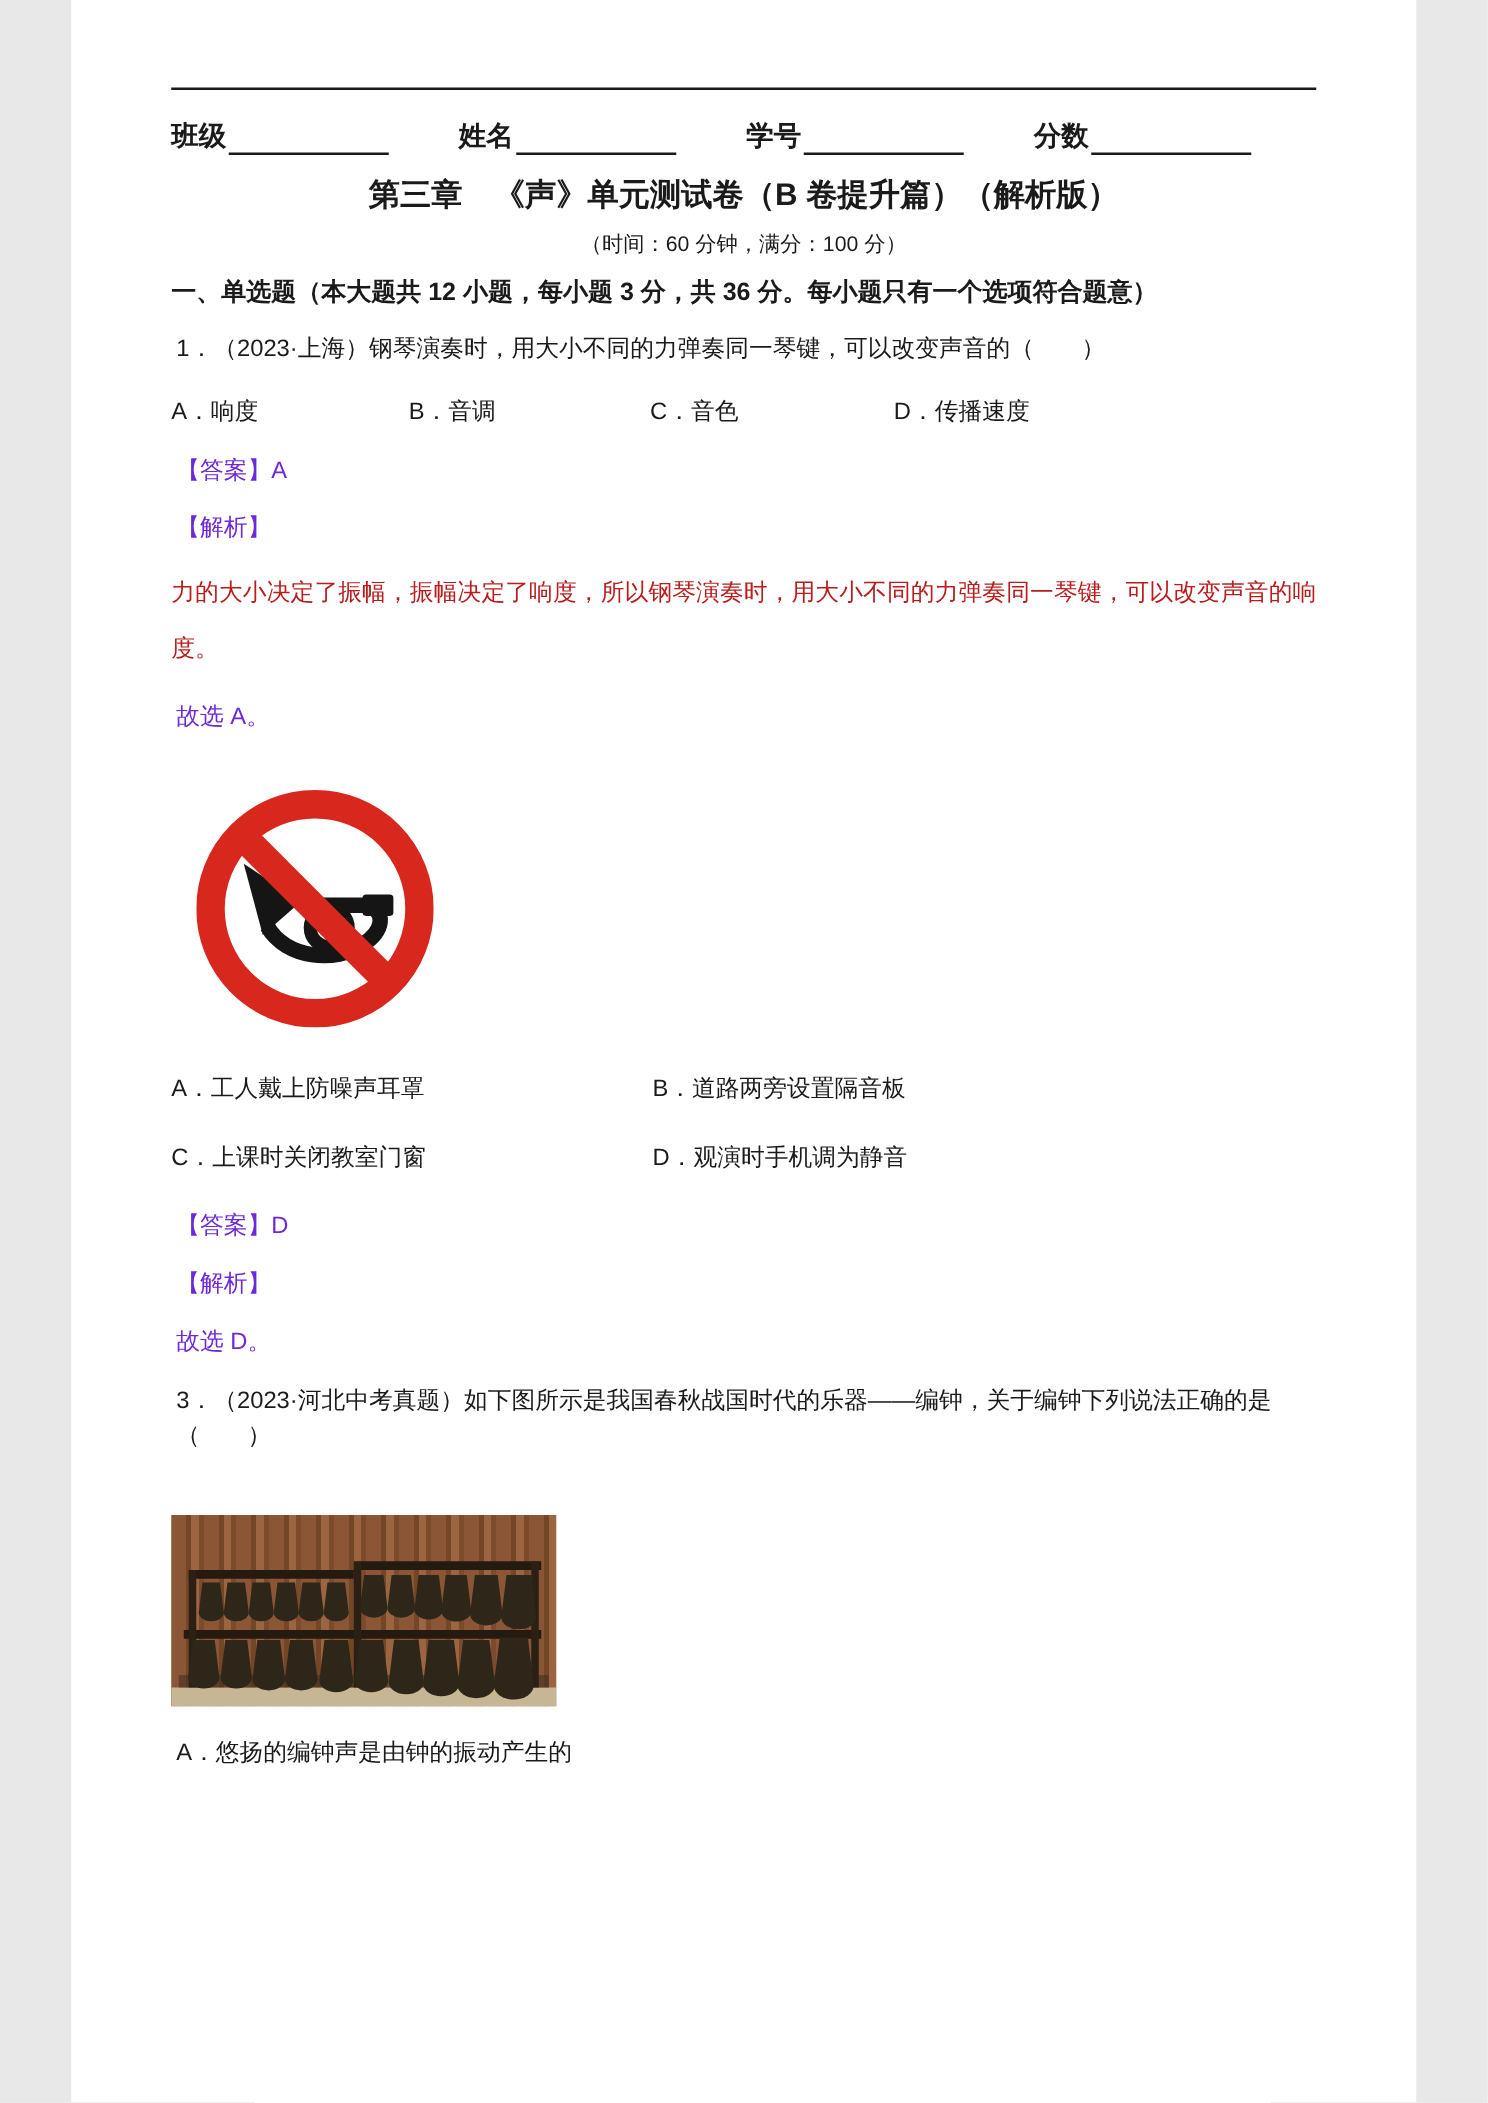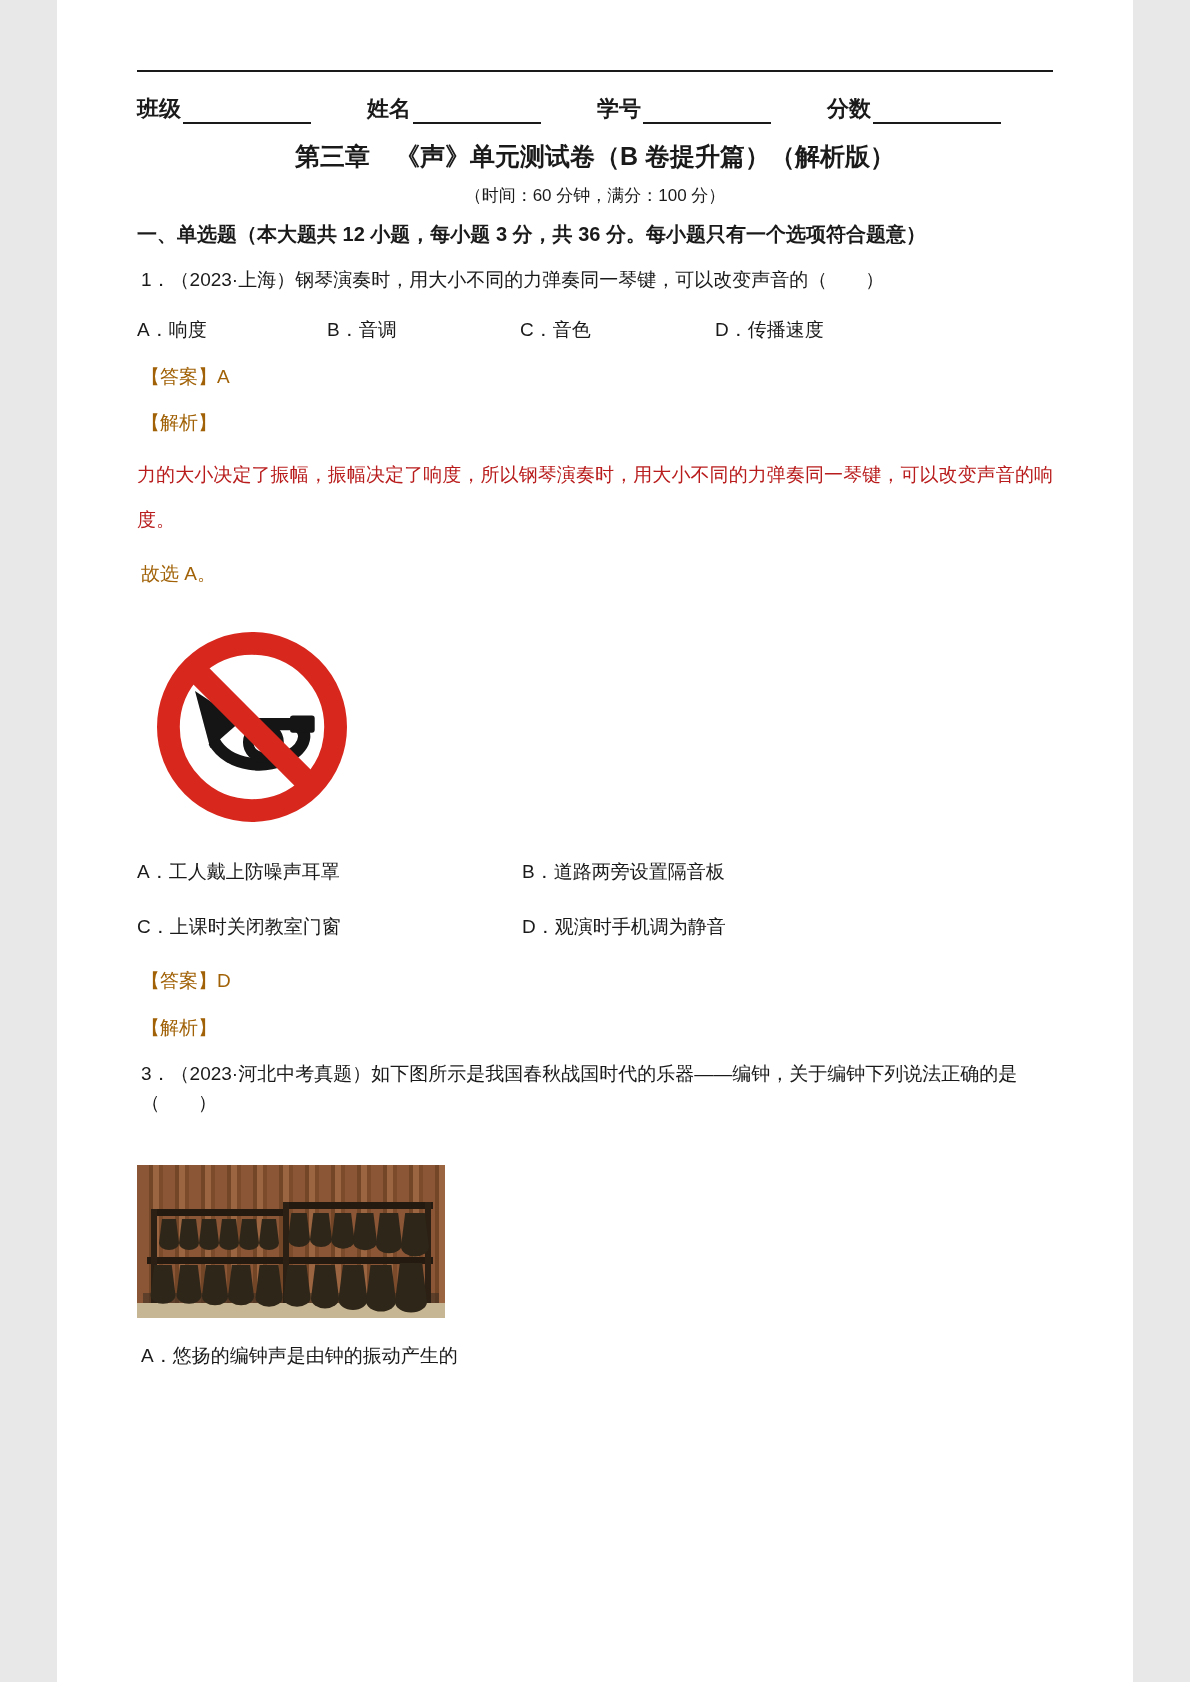--- a/index.html
+++ b/index.html
@@ -17,21 +17,21 @@
   .id-row{display:flex;margin-top:22px;font-weight:bold;font-size:22px;}
   .id-field{width:230px;display:flex;align-items:flex-end;}
   .id-field:last-child{width:auto;}
   .blank{display:inline-block;width:128px;height:24px;border-bottom:2px solid #1a1a1a;margin-left:2px;}
   .title{margin:16px 0 0 0;text-align:center;font-size:25px;font-weight:bold;line-height:1.35;}
   .subtitle{margin:10px 0 0 0;text-align:center;font-size:17px;line-height:1.4;}
   .section{margin:12px 0 0 0;font-size:20px;font-weight:bold;line-height:1.4;}
   p.line{margin:18px 0 0 4px;font-size:19px;line-height:1.5;}
   .optrow{display:flex;margin-top:22px;font-size:19px;line-height:1.5;}
   .w190{width:190px;} .w193{width:193px;} .w195{width:195px;}
-  .red{color:#a16207;}
+  .red{color:#6d28d9;}
   .ans{margin-top:16px;}
   .ana-label{margin-top:16px;}
   .analysis{margin:14px 0 0 0;font-size:19px;line-height:2.37;text-align:justify;color:#b91c1c;}
   .conclusion-gap{margin-top:52px;}
   .conclusion{margin-top:14px;}
   .sign-wrap{margin:44px 0 0 20px;width:190px;height:190px;}
   .opt-grid{margin-top:36px;font-size:19px;}
   .opt-grid .row{display:flex;margin-bottom:26px;line-height:1.5;}
   .opt-grid .col1{width:385px;}
   .photo{
@@ -110,20 +110,21 @@
         <span>B．道路两旁设置隔音板</span>
       </div>
       <div class="row">
         <span class="col1">C．上课时关闭教室门窗</span>
         <span>D．观演时手机调为静音</span>
       </div>
     </div>
 
     <p class="line red ans"><span>【答案】</span><span>D</span></p>
     <p class="line red ana-label">【解析】</p>
+    <p class="line red conclusion">故选 D。</p>
 
     <p class="line">3．（2023·河北中考真题）如下图所示是我国春秋战国时代的乐器——编钟，关于编钟下列说法正确的是（　　）</p>
 
     <div class="photo">
       <svg width="308" height="153" viewBox="0 0 308 153">
         <defs>
           <g id="bl">
               <path d="M-7,0 h14 l3,24 a10,7 0 0 1 -20,0 z" fill="#2e2619"></path>
             </g>
         </defs>

